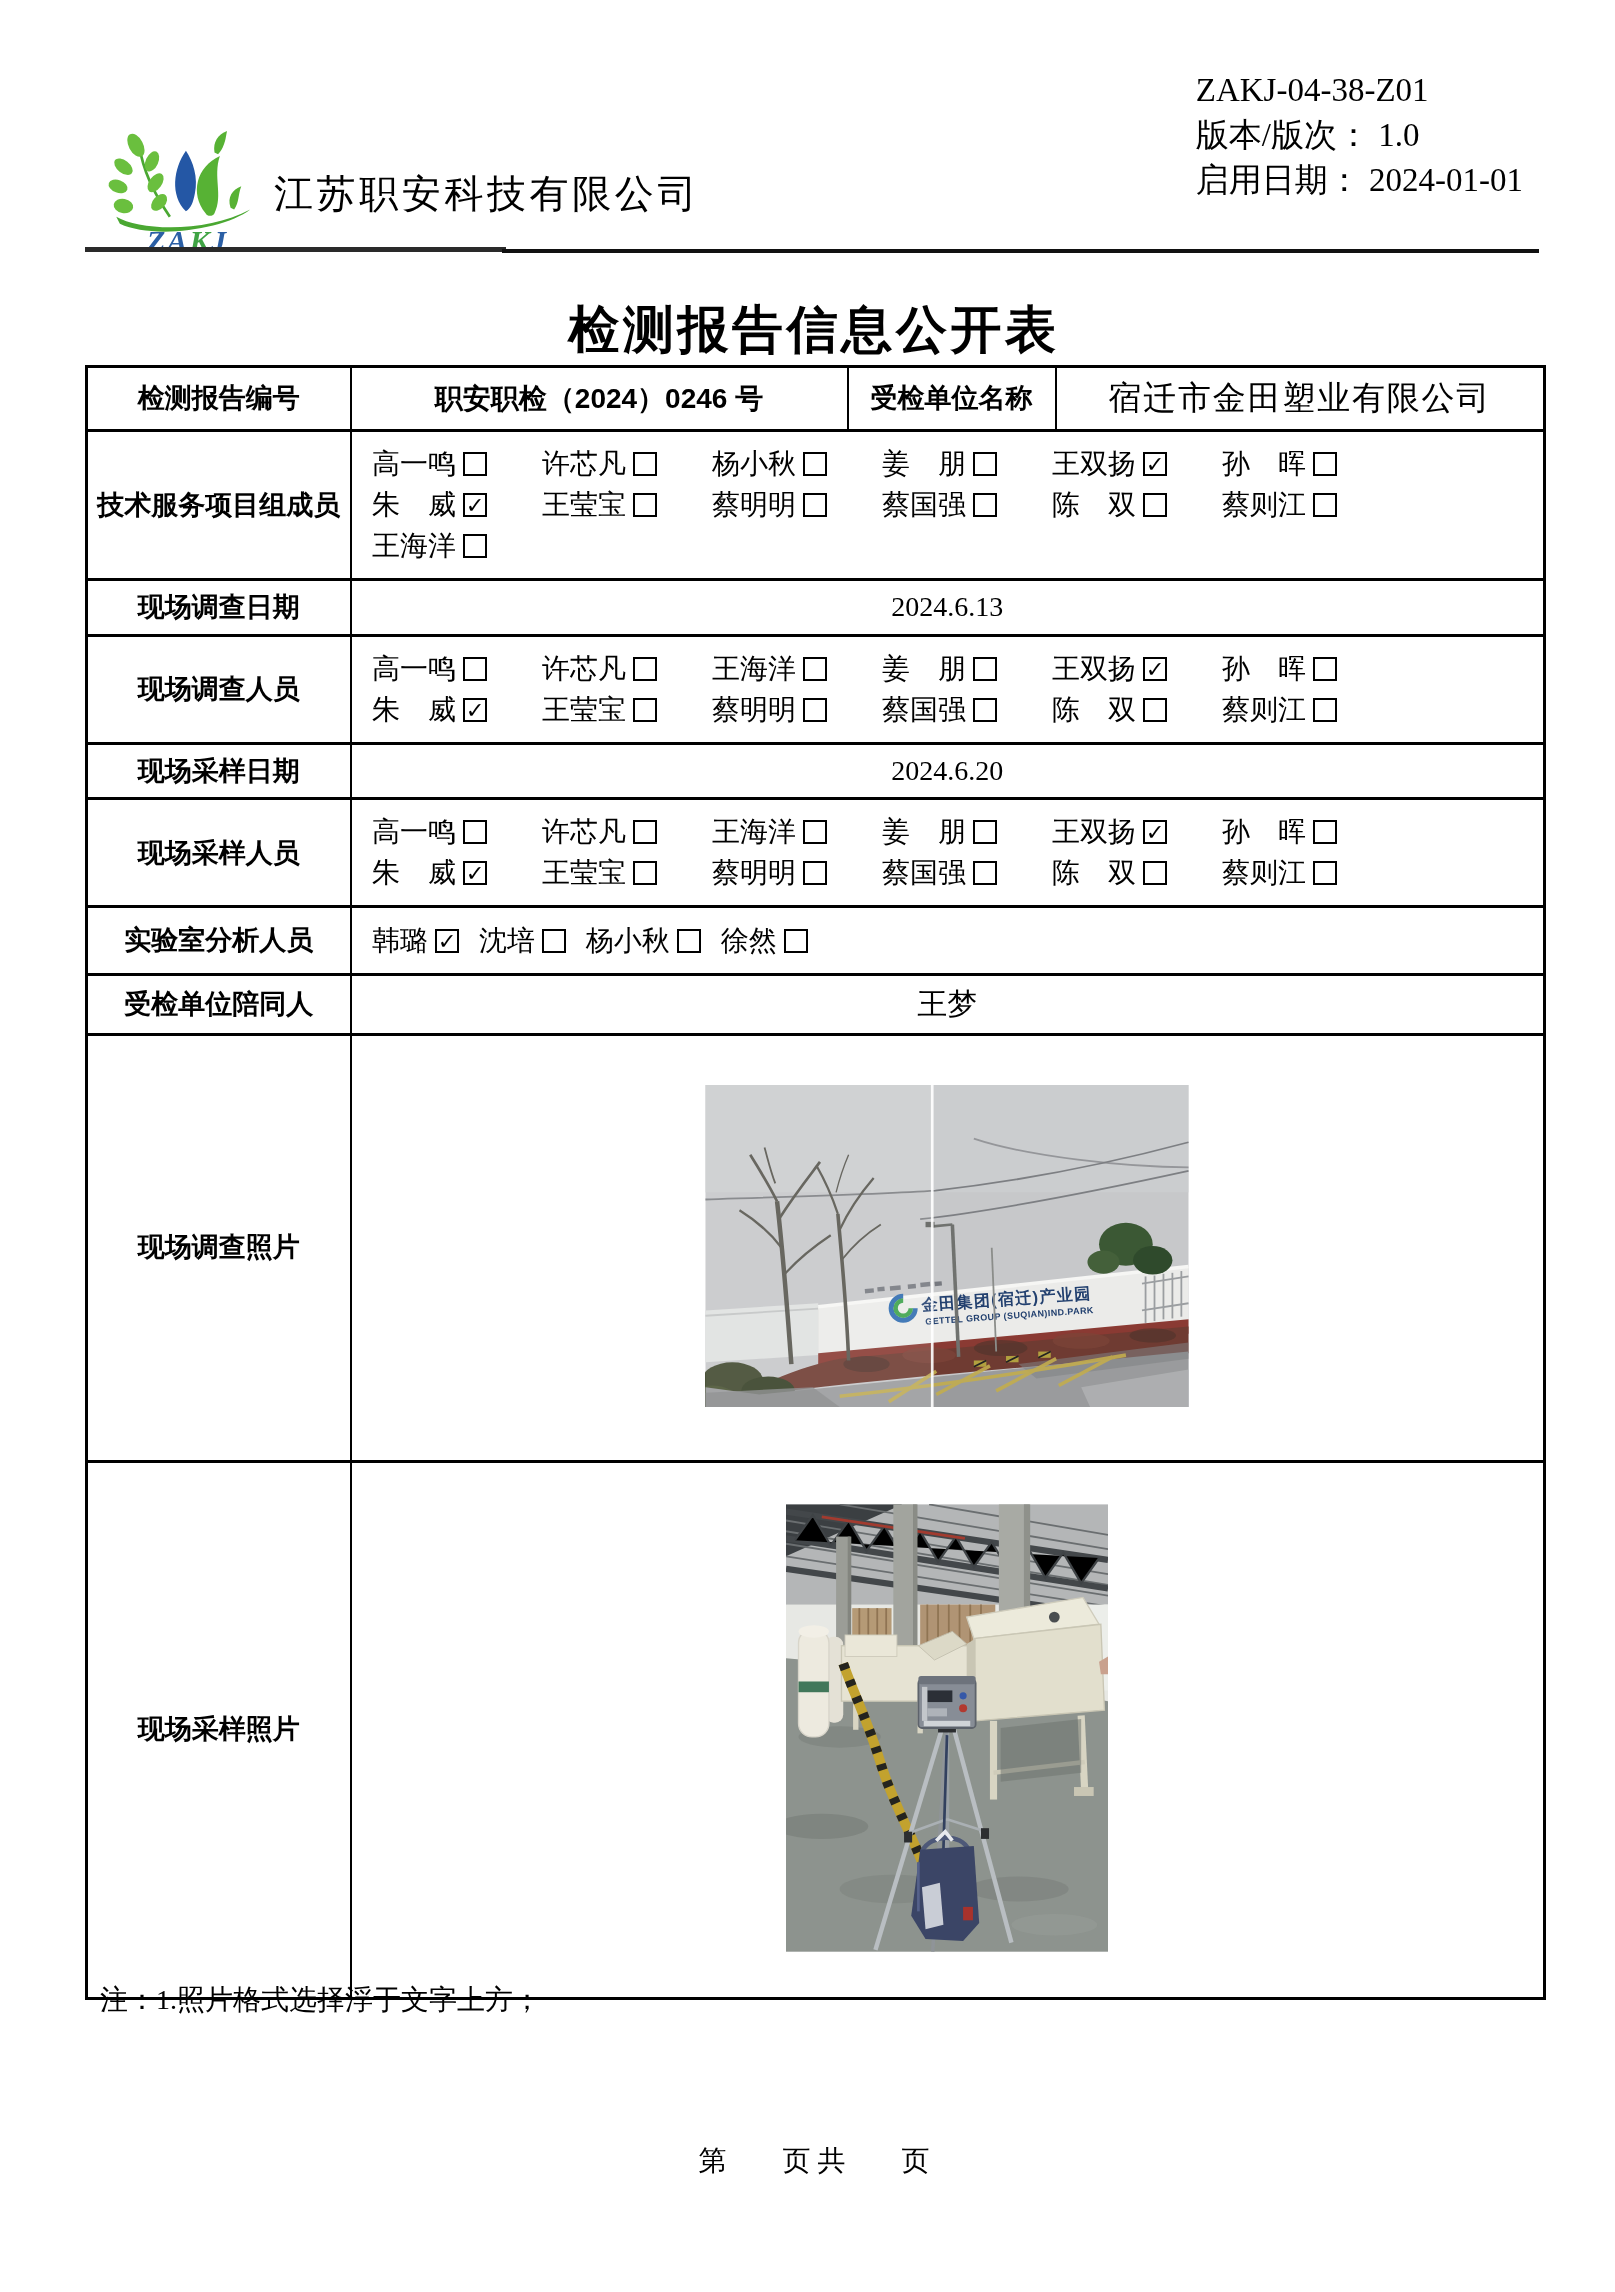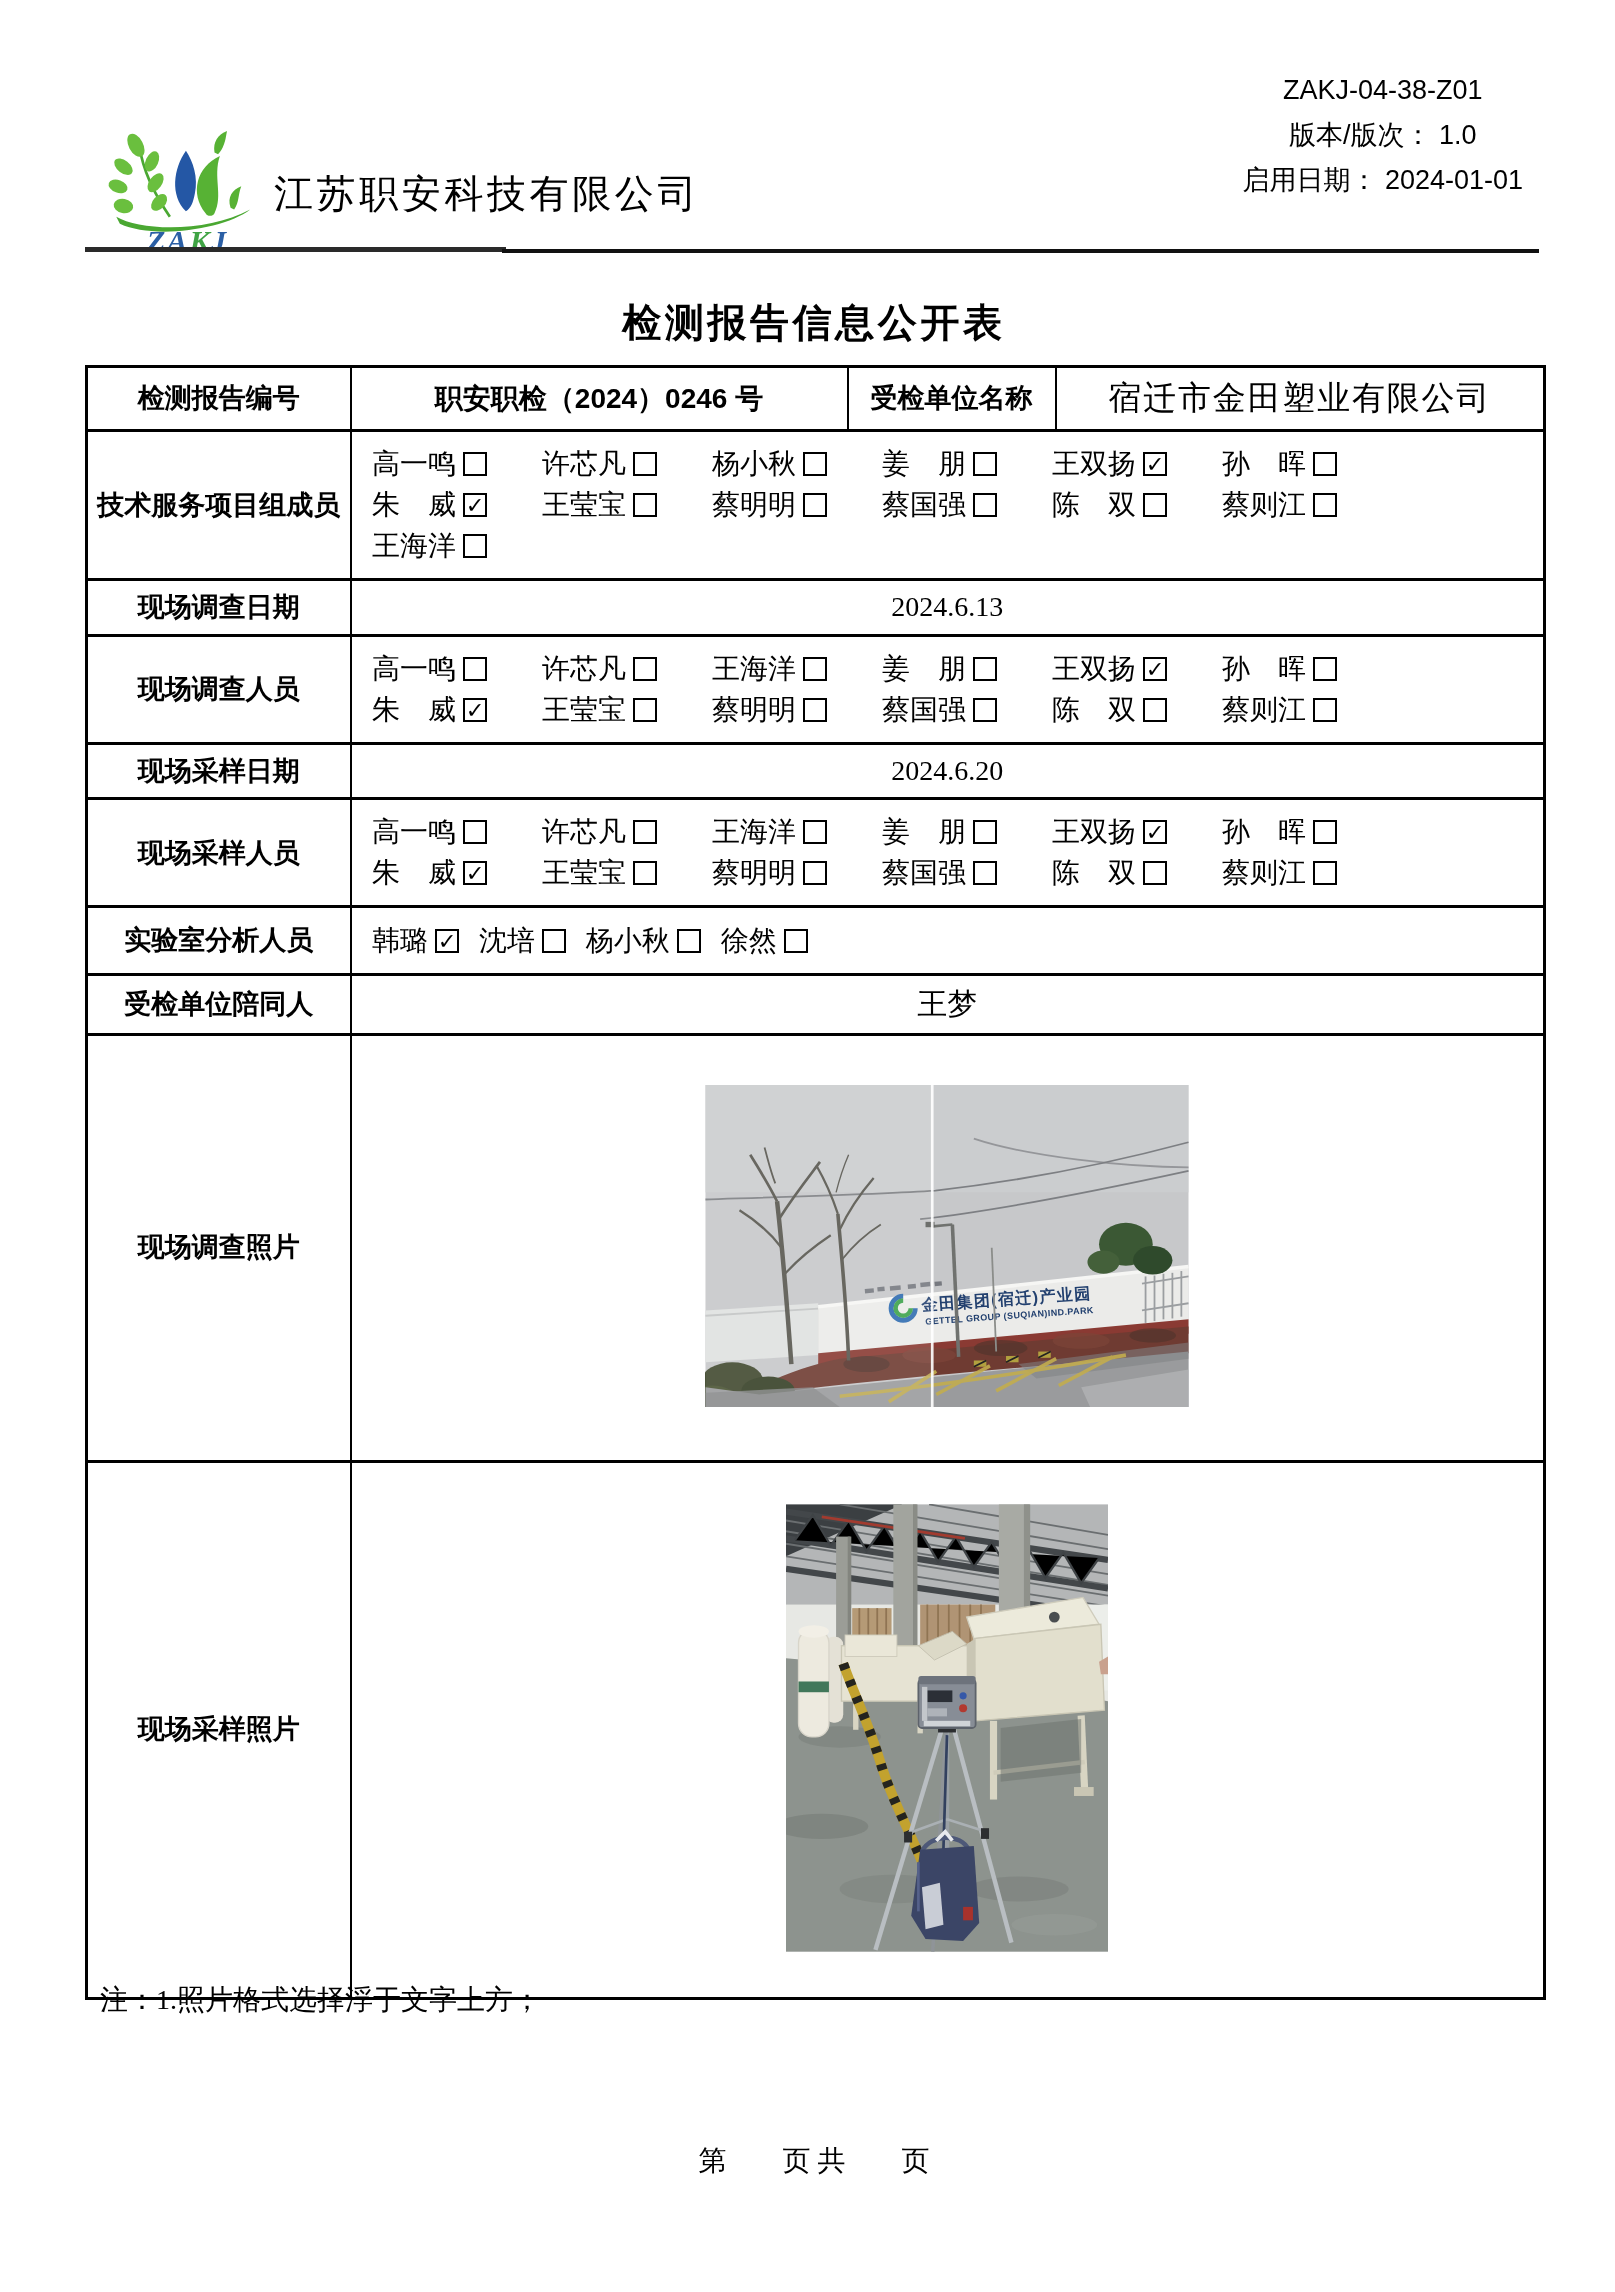--- a/index.html
+++ b/index.html
@@ -4,27 +4,27 @@
 <style>
   * { margin:0; padding:0; box-sizing:border-box; }
   html,body { width:1616px; height:2293px; background:#ffffff; }
   body { font-family:"Liberation Serif", serif; color:#000; position:relative; overflow:hidden; }
   .page { position:absolute; inset:0; background:#fff; }
 
   
   .logo-wrap { position:absolute; left:100px; top:131px; width:179px; height:125px; }
   .company-name { position:absolute; left:274px; top:167px; font-size:39px; letter-spacing:3.6px;
                   font-family:"Liberation Serif", serif; }
-  .doc-meta { position:absolute; right:93px; top:68px; text-align:center; font-size:27px; line-height:45px;
-              font-family:Liberation Sans, sans-serif; }
+  .doc-meta { position:absolute; right:93px; top:68px; text-align:left; font-size:33px; line-height:45px;
+              font-family:Liberation Serif, serif; }
   .rule-thick { position:absolute; left:85px; top:247px; width:421px; height:5.4px; background:#2a2a2a; }
   .rule-thin  { position:absolute; left:502px; top:249px; width:1037px; height:3.6px; background:#111; }
 
   .doc-title { position:absolute; left:85px; top:296px; width:1458px; text-align:center;
-               font-family:"Liberation Sans", sans-serif; font-weight:bold; font-size:39px; letter-spacing:3.6px; }
+               font-family:"Liberation Sans", sans-serif; font-weight:bold; font-size:51px; letter-spacing:3.6px; }
 
   
   table.main { position:absolute; left:85px; top:365px; width:1458px; border-collapse:collapse;
                table-layout:fixed; }
   table.main th, table.main td { border:2.2px solid #000; border-top-width:3.1px; border-bottom-width:3.1px;
                padding:8px; vertical-align:middle; }
   table.main { border:3.1px solid #000; }
   th.lbl { font-family:"Liberation Sans", sans-serif; font-weight:bold; font-size:27px;
            text-align:center; word-break:break-all; padding:0 16px; line-height:1.35; }
   td.val-bold { font-family:"Liberation Sans", sans-serif; font-weight:bold; font-size:28px; text-align:center; }

